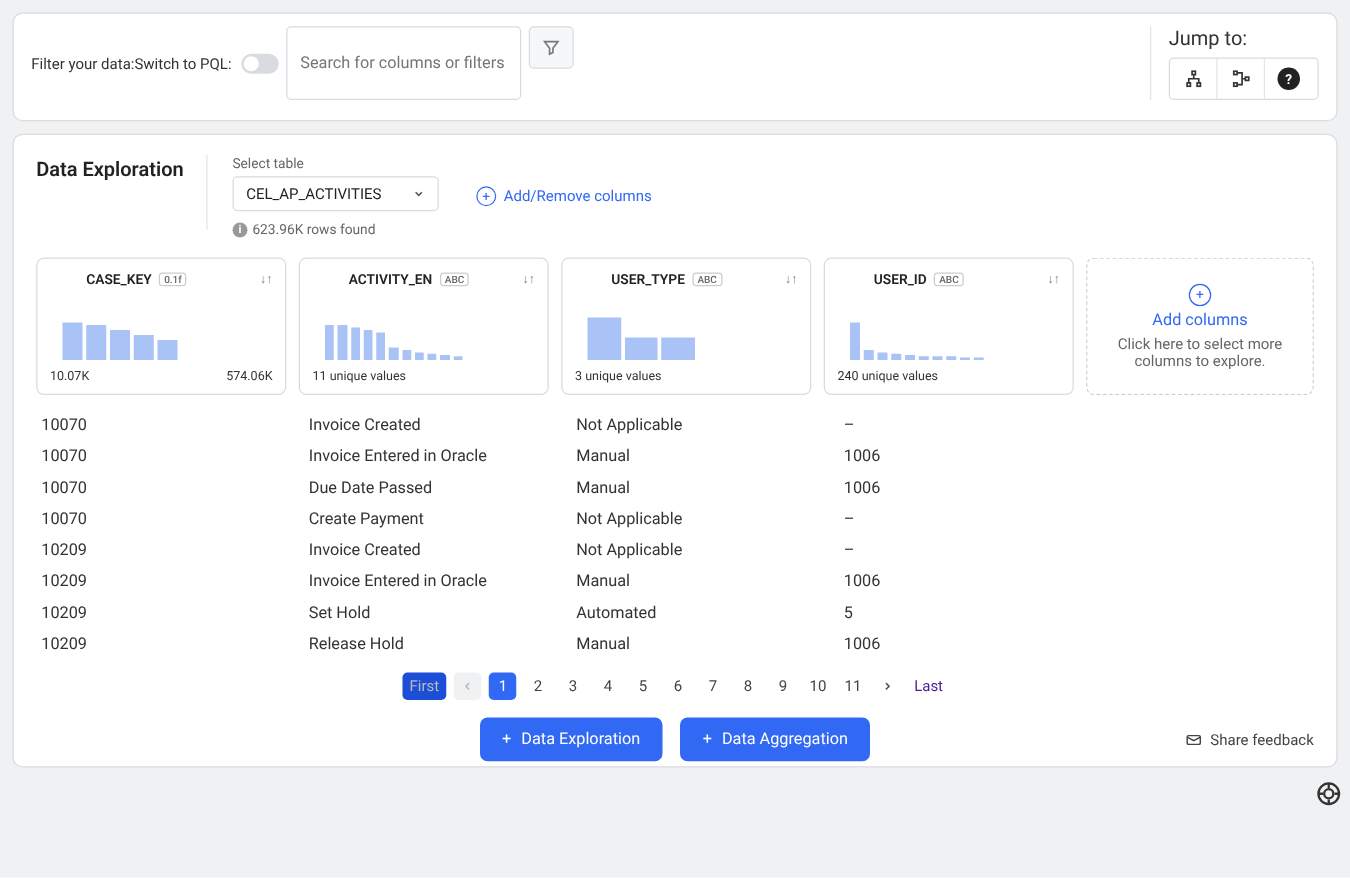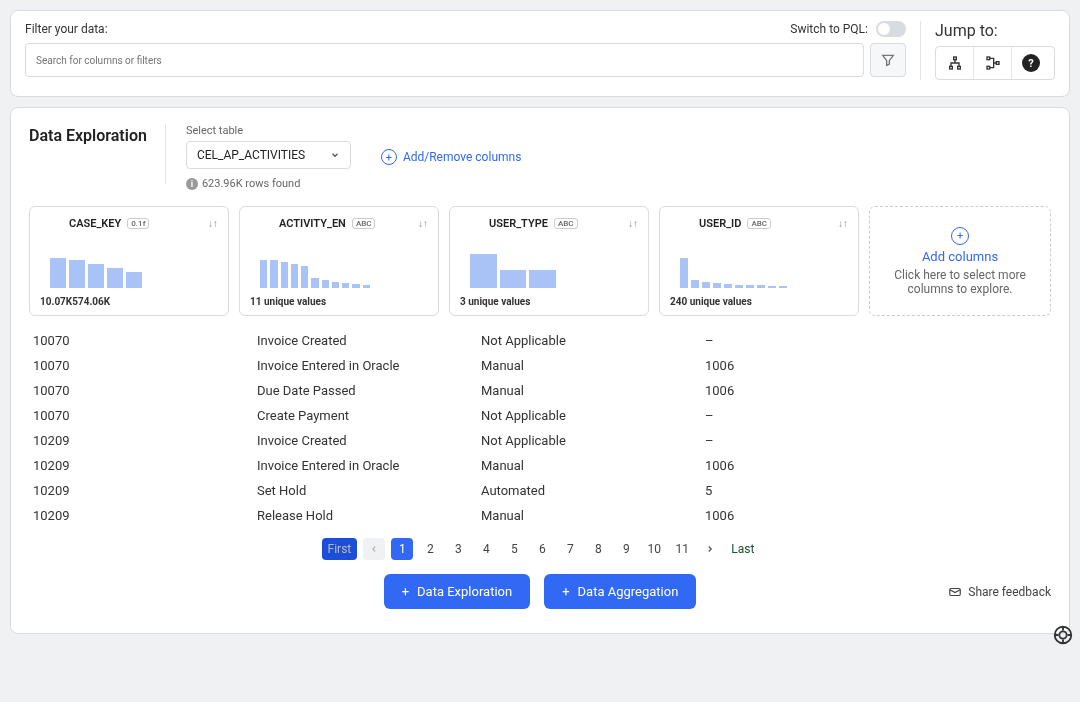--- a/index.html
+++ b/index.html
@@ -1,35 +1,35 @@
 <!DOCTYPE html>
 <html><head>
 <meta charset="utf-8">
 <style>
 * { box-sizing: border-box; margin: 0; padding: 0; font-family: -apple-system, BlinkMacSystemFont, "Segoe UI", Roboto, Arial, sans-serif; }
 body { background: #f0f1f3; padding: 10px; font-size: 13px; color: #222; }
 .card { background: #fff; border: 1px solid #d8dbe0; border-radius: 8px; }
 .filter-bar { display: flex; gap: 14px; padding: 10px 14px 16px 14px; margin-bottom: 10px; }
-.filter-left { flex: 1; display: flex; flex-direction: column; gap: 6px; }
+.filter-left { flex: 1; display: flex; flex-direction: row; gap: 6px; }
 .filter-left-top { display: flex; justify-content: space-between; align-items: center; font-size: 12px; color: #333; }
 .pql-switch { display: flex; align-items: center; gap: 8px; }
 .toggle { width: 30px; height: 16px; background: #d8dbe0; border-radius: 8px; position: relative; }
 .toggle::after { content: ""; position: absolute; left: 2px; top: 2px; width: 12px; height: 12px; background: #fff; border-radius: 50%; }
 .search-row { display: flex; gap: 6px; }
-.search-input { flex: 1; border: 1px solid #d8dbe0; border-radius: 4px; padding: 8px 10px; font-size: 10px; color: #888; background: #fff; }
+.search-input { flex: 1; border: 1px solid #d8dbe0; border-radius: 4px; padding: 8px 10px; font-size: 13px; color: #888; background: #fff; }
 .filter-icon-btn { width: 36px; height: 34px; display: flex; align-items: center; justify-content: center; border: 1px solid #d8dbe0; border-radius: 4px; background: #f6f7f9; color: #666; }
 .divider-v { width: 1px; background: #e3e5e9; }
 .jump-section { display:flex; flex-direction:column; gap:6px; min-width:120px; }
 .jump-section > span { font-size:16px; color:#333; }
 .jump-btns { display:flex; border:1px solid #d8dbe0; border-radius:4px; overflow:hidden; height:34px; }
 .jump-btns > div { width:38px; display:flex; align-items:center; justify-content:center; border-right:1px solid #e3e5e9; color:#333; }
 .jump-btns > div:last-child { border-right:none; }
 .help-circle { width:18px; height:18px; border-radius:50%; background:#222; color:#fff; display:flex; align-items:center; justify-content:center; font-size:11px; font-weight:bold; }
 
-.explore-card { padding: 16px 18px 24px 18px; }
+.explore-card { padding: 16px 18px 4px 18px; }
 .explore-header { display:flex; align-items:flex-start; gap:20px; }
 .explore-title { font-size:16px; font-weight:600; padding-top:2px; padding-right:18px; border-right:1px solid #e3e5e9; height:60px; }
 .table-select-wrap { display:flex; flex-direction:column; gap:4px; }
 .table-select-wrap > label { font-size:11px; color:#666; }
 .select-box { display:flex; align-items:center; justify-content:space-between; border:1px solid #d8dbe0; border-radius:4px; padding:6px 10px; width:165px; font-size:12px; }
 .rows-found { font-size:11px; color:#666; display:flex; align-items:center; gap:4px; margin-top:4px; }
 .info-icon { width:12px; height:12px; border-radius:50%; background:#999; color:#fff; font-size:9px; display:flex; align-items:center; justify-content:center; font-weight:bold; }
 .add-remove { display:flex; align-items:center; gap:6px; color:#3168f4; font-size:12px; align-self:center; margin-left:10px; }
 .plus-circle { width:16px; height:16px; border:1px solid #3168f4; border-radius:50%; display:flex; align-items:center; justify-content:center; font-size:11px; line-height:1; }
 
@@ -39,36 +39,36 @@
 .tab.active { color:#222; font-weight:500; border-bottom:2px solid #3168f4; margin-bottom:-1px; }
 .hide-profile { font-size:12px; color:#444; display:flex; align-items:center; gap:6px; }
 
 .columns-row { display:flex; gap:10px; margin-top:16px; }
 .col-card { width:200px; border:1px solid #d8dbe0; border-radius:6px; padding:10px 10px 8px 10px; }
 .col-header { display:flex; align-items:center; gap:6px; font-size:11px; font-weight:600;margin-left:29px; }
 .type-badge { border:1px solid #ccc; border-radius:3px; padding:0 3px; font-size:8px; font-weight:500; color:#666; }
 .sort-icon { font-size:10px; color:#888; margin-left:auto; }
 .mini-chart { height:48px; display:flex; align-items:flex-end; gap:3px; margin:10px 0 8px 0; padding:0 10px; }
 .bar { background:#a9c3f7; width:12px; }
-.col-footer { display:flex; font-size:10px; font-weight:700; color:#333; }
+.col-footer { display:flex; justify-content:space-between; font-size:10px; font-weight:400; color:#333; }
 .add-col-card { border:1px dashed #ccc; border-radius:6px; flex:1; display:flex; flex-direction:column; align-items:center; justify-content:center; gap:4px; text-align:center; padding:0 20px; color:#666; font-size:12px; }
 .add-col-card .plus-circle { border-color:#3168f4; color:#3168f4; width:18px; height:18px; }
 .add-col-card .title { color:#3168f4; font-size:13px; }
 
-.data-grid { display:flex; gap:24px; margin-top:12px; }
+.data-grid { display:flex; gap:14px; margin-top:12px; }
 .grid-col { width:200px; }
 .grid-col > div { font-size:13px; color:#333; padding:5px 4px; }
 
 .pagination { display:flex; align-items:center; justify-content:center; gap:6px; margin-top:10px; font-size:12px; }
 .page-btn { min-width:22px; height:22px; display:flex; align-items:center; justify-content:center; border-radius:4px; color:#444; cursor:pointer; }
 .page-btn.first { background:#1d4ed8; color:#bbb; padding:0 6px; }
 .page-btn.prev { background:#f0f1f3; color:#bbb; }
 .page-btn.active { background:#3168f4; color:#fff; }
 .page-btn.chev { color:#666; }
-.page-btn.last { color:#14532d; padding:0 4px; }
+.page-btn.last { color:#4c1d95; padding:0 4px; }
 
 .bottom-bar { display:flex; align-items:center; justify-content:center; gap:14px; margin-top:14px; position:relative; }
 .primary-btn { background:#3168f4; color:#fff; border-radius:6px; padding:10px 18px; font-size:13px; display:flex; align-items:center; gap:8px; cursor:pointer; }
 .share-fb { position:absolute; right:0; display:flex; align-items:center; gap:6px; font-size:12px; color:#444; }
 .floating-icon { position:fixed; right:6px; top:624px; width:22px; height:22px; }
 svg { display:block; }
 </style>
 </head>
 <body>
 

